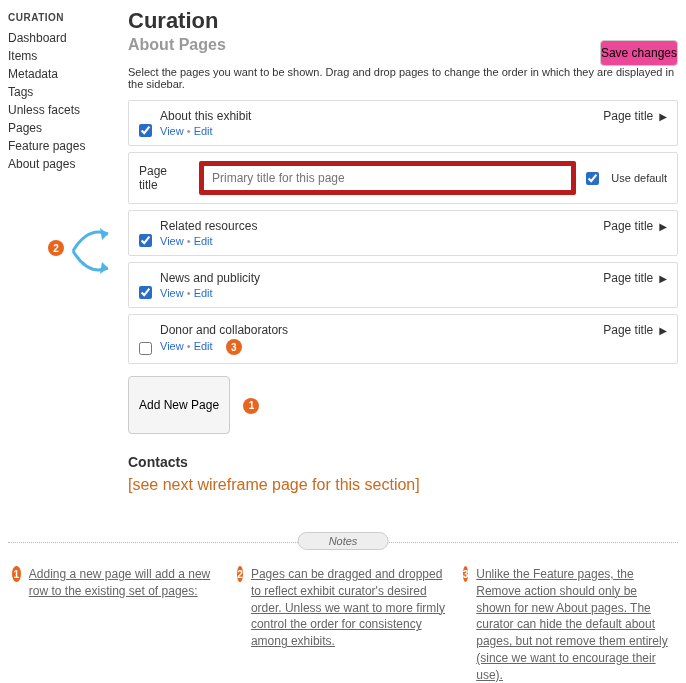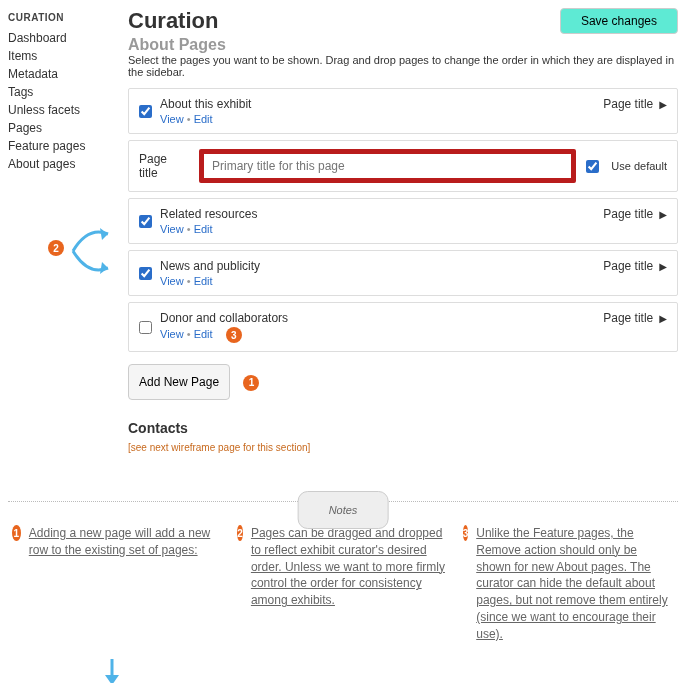--- a/index.html
+++ b/index.html
@@ -5,43 +5,43 @@
 * { box-sizing: border-box; margin: 0; padding: 0; }
 body { font-family: "Helvetica Neue", Arial, sans-serif; font-size: 12px; color: #333; background: #fff; width: 686px; }
 .container { display: flex; padding: 8px; }
 .sidebar { width: 110px; padding-top: 4px; }
 .sidebar-title { font-size: 10px; font-weight: bold; color: #444; margin-bottom: 6px; letter-spacing: 0.5px; }
 .sidebar-item { font-size: 12px; color: #333; padding: 2px 0; cursor: pointer; }
 .main { flex: 1; padding-left: 10px; position: relative; }
 .header-row { display: flex; justify-content: space-between; align-items: flex-start; }
 .page-title { font-size: 22px; font-weight: bold; color: #333; }
 .page-subtitle { font-size: 16px; font-weight: bold; color: #999; margin-top: 2px; }
-.save-btn { background: #5eead4; border: 1px solid #ccc; border-radius: 4px; padding: 5px 20px; font-size: 12px; cursor: pointer; }
+.save-btn { background: #ec4899; border: 1px solid #ccc; border-radius: 4px; padding: 5px 0; font-size: 12px; cursor: pointer; margin-top: 32px; }
 .section-title { font-size: 14px; font-weight: bold; color: #333; margin-top: 20px; margin-bottom: 6px; }
 .section-help { font-size: 11px; color: #333; margin-bottom: 10px; }
 .page-row { border: 1px solid #ddd; border-radius: 2px; background: #fff; padding: 8px 10px; margin-bottom: 6px; display: flex; align-items: flex-start; justify-content: space-between; }
-.page-row-left { display: flex; align-items: center; gap: 8px; }
+.page-row-left { display: flex; align-items: flex-end; gap: 8px; }
 .page-row .chk { margin-top: 1px; }
 .page-row-title { font-size: 12px; color: #333; }
 .page-row-actions { font-size: 11px; margin-top: 2px; }
 .page-row-actions a { color: #2a6dc9; text-decoration: none; cursor: pointer; }
 .page-row-actions .sep { color: #999; }
 .page-row-right { display: flex; align-items: center; gap: 6px; font-size: 12px; color: #333; }
 .caret { font-size: 10px; color: #333; }
 .settings-row { border: 1px solid #ddd; border-radius: 2px; padding: 8px 10px; margin-bottom: 6px; display: flex; align-items: center; gap: 10px; }
 .settings-label { font-size: 12px; color: #333; width: 50px; }
 .settings-input { flex: 1; border: 5px solid #b91c1c; border-radius: 2px; padding: 5px 8px; font-size: 12px; color: #999; }
 .use-default { display: flex; align-items: center; gap: 12px; font-size: 11px; color: #333; }
-.add-btn { background: #f5f5f5; border: 1px solid #ccc; border-radius: 4px; padding: 10px 10px; font-size: 12px; cursor: pointer; margin-top: 6px; }
+.add-btn { background: #f5f5f5; border: 1px solid #ccc; border-radius: 4px; padding: 21px 10px; font-size: 12px; cursor: pointer; margin-top: 6px; }
 .callout { display: inline-flex; align-items: center; justify-content: center; width: 16px; height: 16px; border-radius: 50%; background: #e8651e; color: #fff; font-size: 10px; font-weight: bold; vertical-align: middle; }
 .callout-inline { margin-left: 10px; }
-.contacts-note { font-size: 10px; color: #c86a1f; margin-top: 4px; }
+.contacts-note { font-size: 16px; color: #c86a1f; margin-top: 4px; }
 .divider-wrap { margin: 30px 8px 14px 8px; position: relative; height: 20px; }
 .divider-line { border-top: 1px dotted #bbb; position: absolute; top: 10px; left: 0; right: 0; }
-.notes-pill { position: absolute; left: 50%; transform: translateX(-50%); top: 0; background: #eee; border: 1px solid #ccc; border-radius: 10px; padding: 12px 30px; font-size: 11px; font-style: italic; color: #666; }
+.notes-pill { position: absolute; left: 50%; transform: translateX(-50%); top: 0; background: #eee; border: 1px solid #ccc; border-radius: 10px; padding: 2px 30px; font-size: 11px; font-style: italic; color: #666; }
 .notes-grid { display: flex; gap: 14px; padding: 0 12px 10px 12px; }
 .note-col { flex: 1; display: flex; gap: 8px; align-items: flex-start; }
 .note-text { font-size: 12px; color: #666; line-height: 1.4; text-decoration: underline; }
 .example-block { padding: 0 12px 10px 12px; }
 .arrow-svg { position: absolute; }
 .arrow-down { margin: 6px 0 0 90px; }
 input[type=checkbox] { accent-color: #2a6dc9; }
 </style>
 </head>
 <body>

